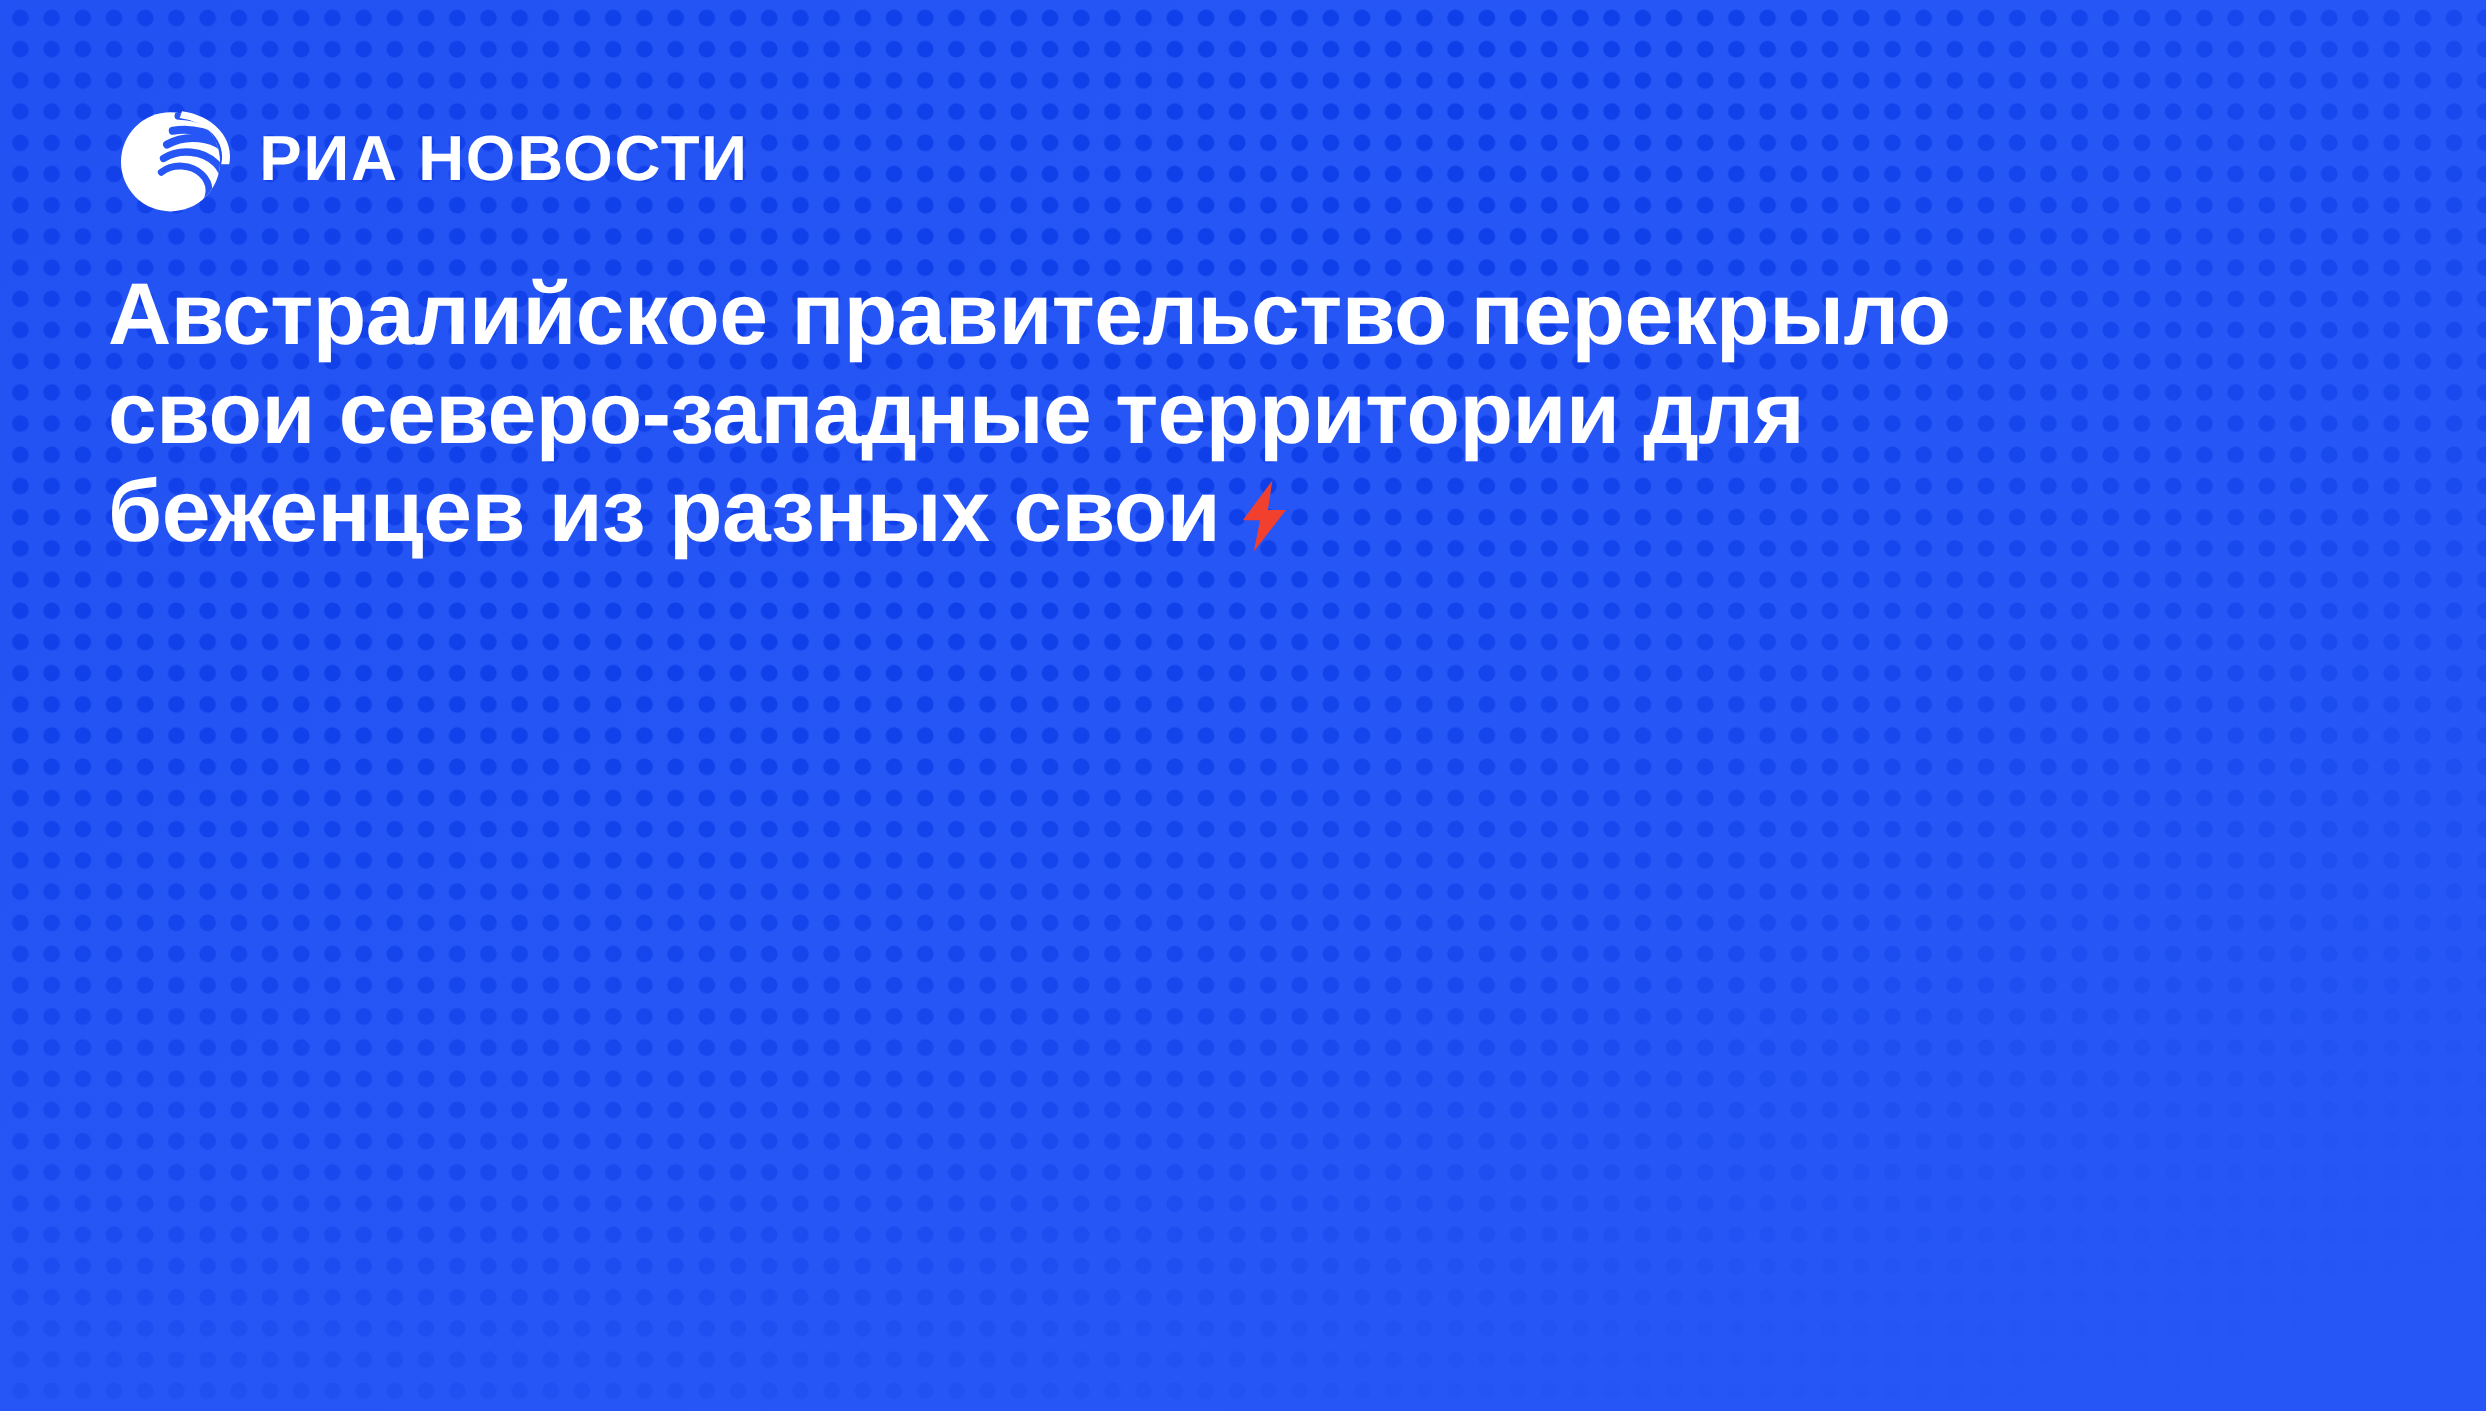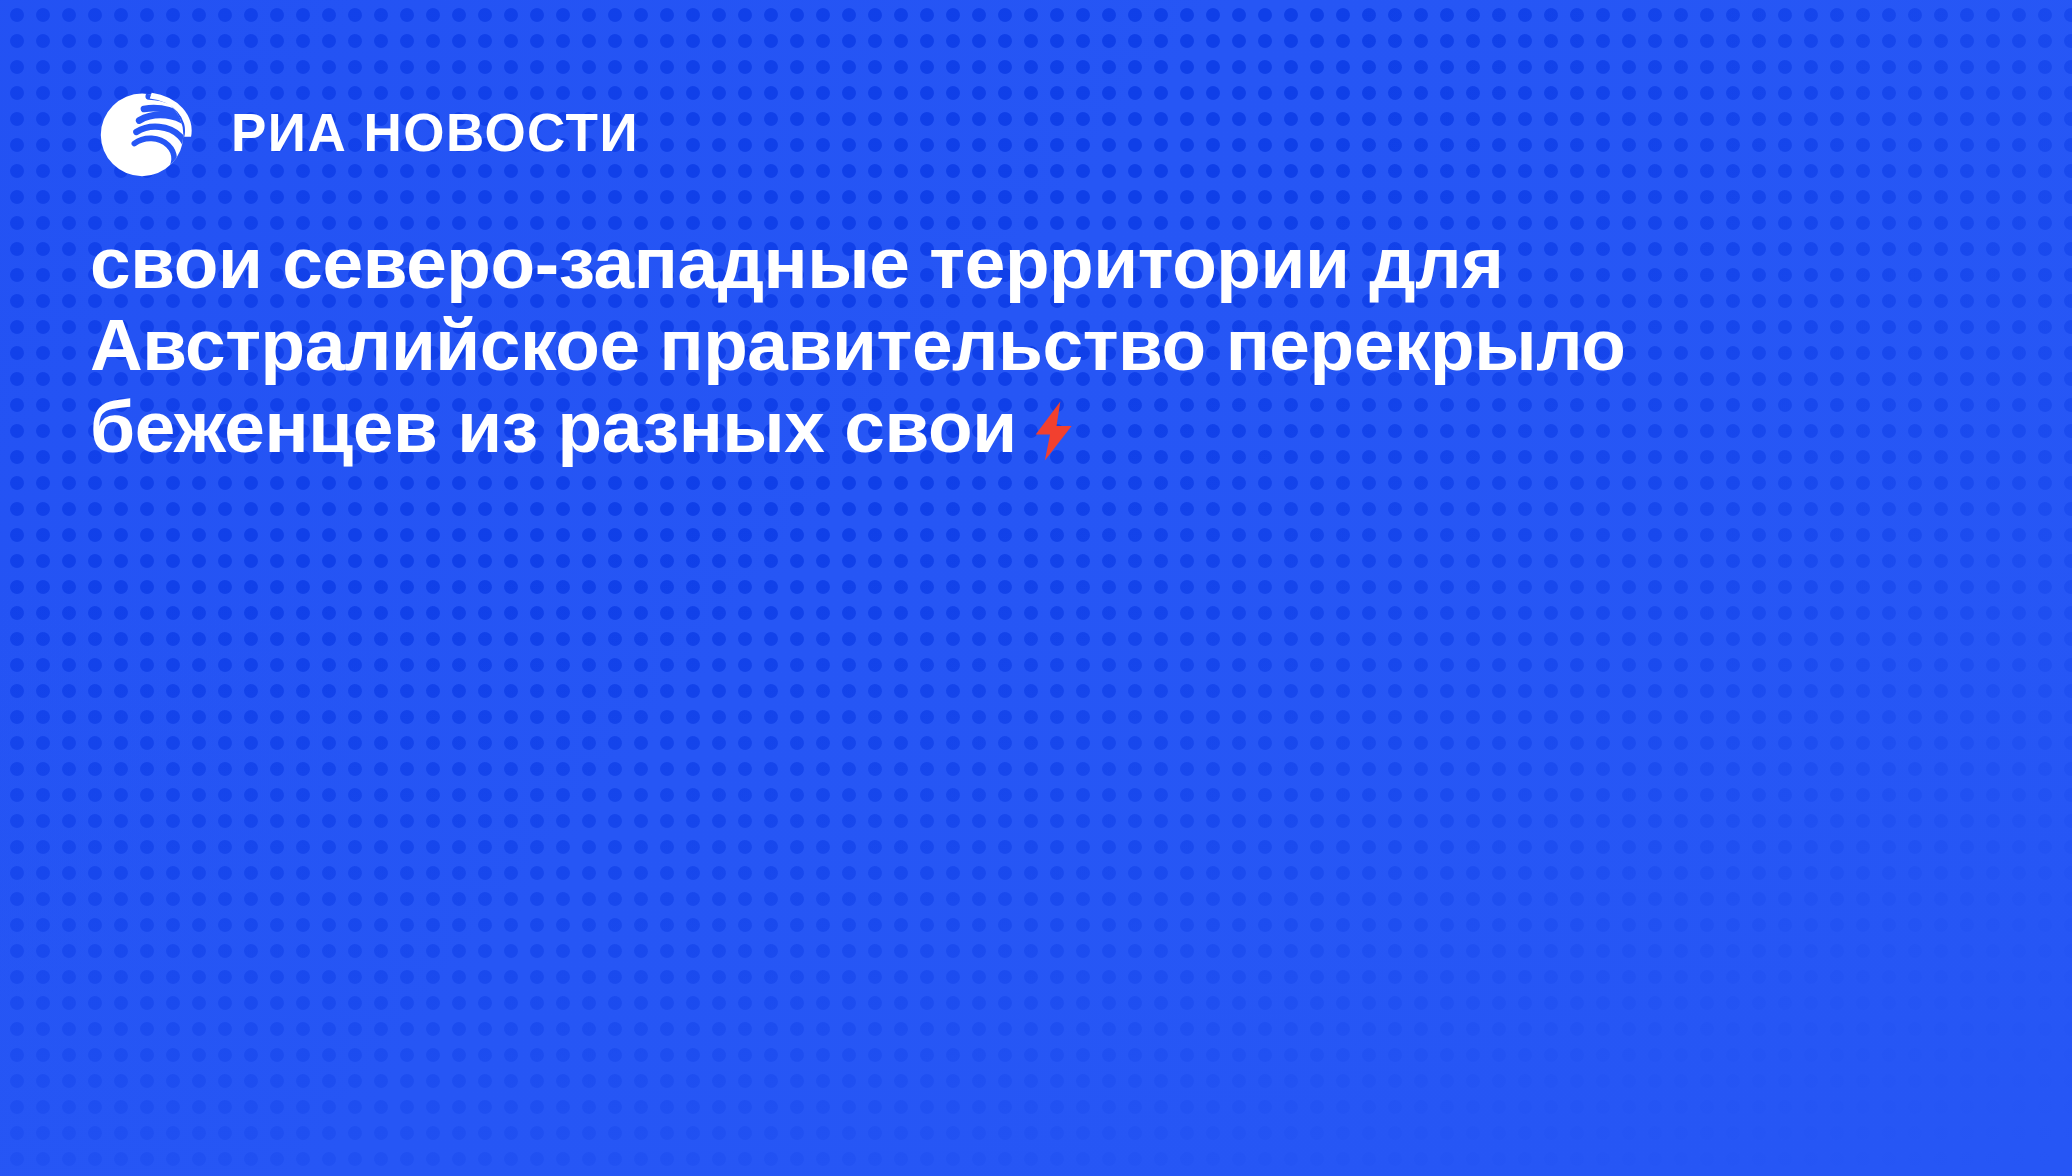--- a/index.html
+++ b/index.html
@@ -52,21 +52,21 @@
     pointer-events: none;
   }
 
   
   .logo {
     position: absolute;
     left: 96px;
     top: 84px;
     display: flex;
     align-items: center;
-    gap: 39px;
+    gap: 24px;
   }
   .logo-mark {
     width: 96px;
     height: 96px;
     display: block;
     flex: 0 0 auto;
   }
   .logo-word {
     color: #ffffff;
     font-size: 53px;
@@ -126,20 +126,20 @@
         <path d="M 82 90 A 24 19 0 0 0 42 50" stroke-width="6.5"></path>
         <path d="M 73 94 A 14 12 0 0 0 40 62" stroke-width="6"></path>
       </g>
 
       <path d="M 58 9 A 50 40 0 0 1 99 55 L 92 55 A 43 34 0 0 0 56 15 Z" fill="#FFFFFF"></path>
     </svg>
     <span class="logo-word">РИА НОВОСТИ</span>
   </div>
 
   <div class="headline">
+    <span class="ln">Австралийское правительство перекрыло</span>
     <span class="ln">свои северо-западные территории для</span>
-    <span class="ln">Австралийское правительство перекрыло</span>
     <span class="ln"><span>беженцев из разных свои</span><svg class="bolt" viewBox="0 0 32 44" aria-hidden="true">
           <path d="M20.5 1 L3 24.5 L13.2 24.5 L9.5 43 L28.5 18.5 L17.8 18.5 Z" fill="#F2402F"></path>
         </svg></span>
   </div>
 
 </div>
 
 </body></html>

